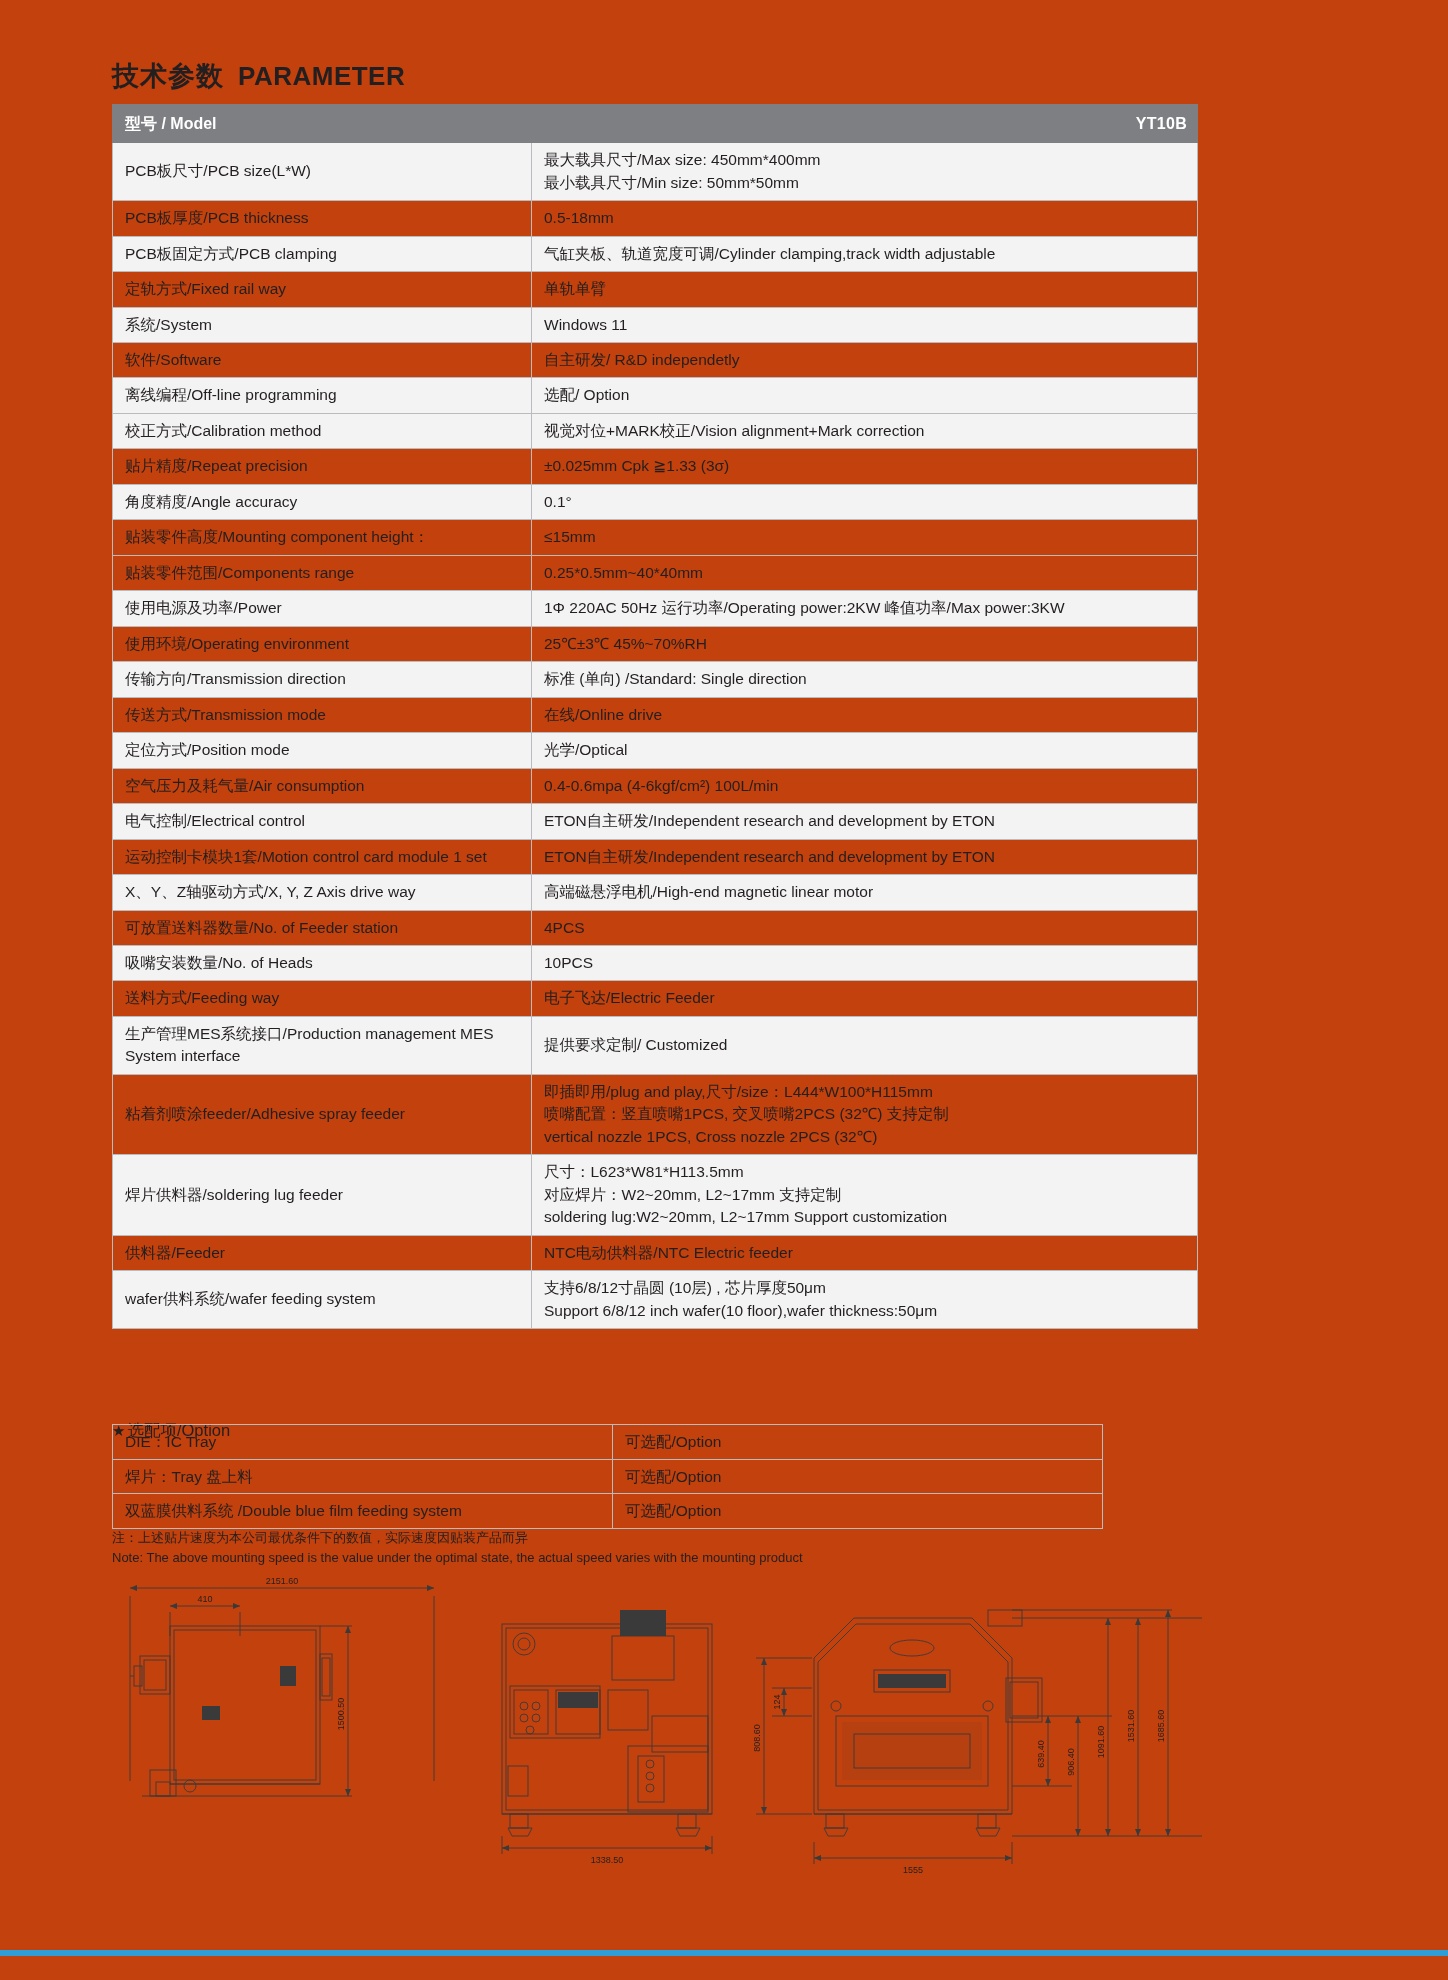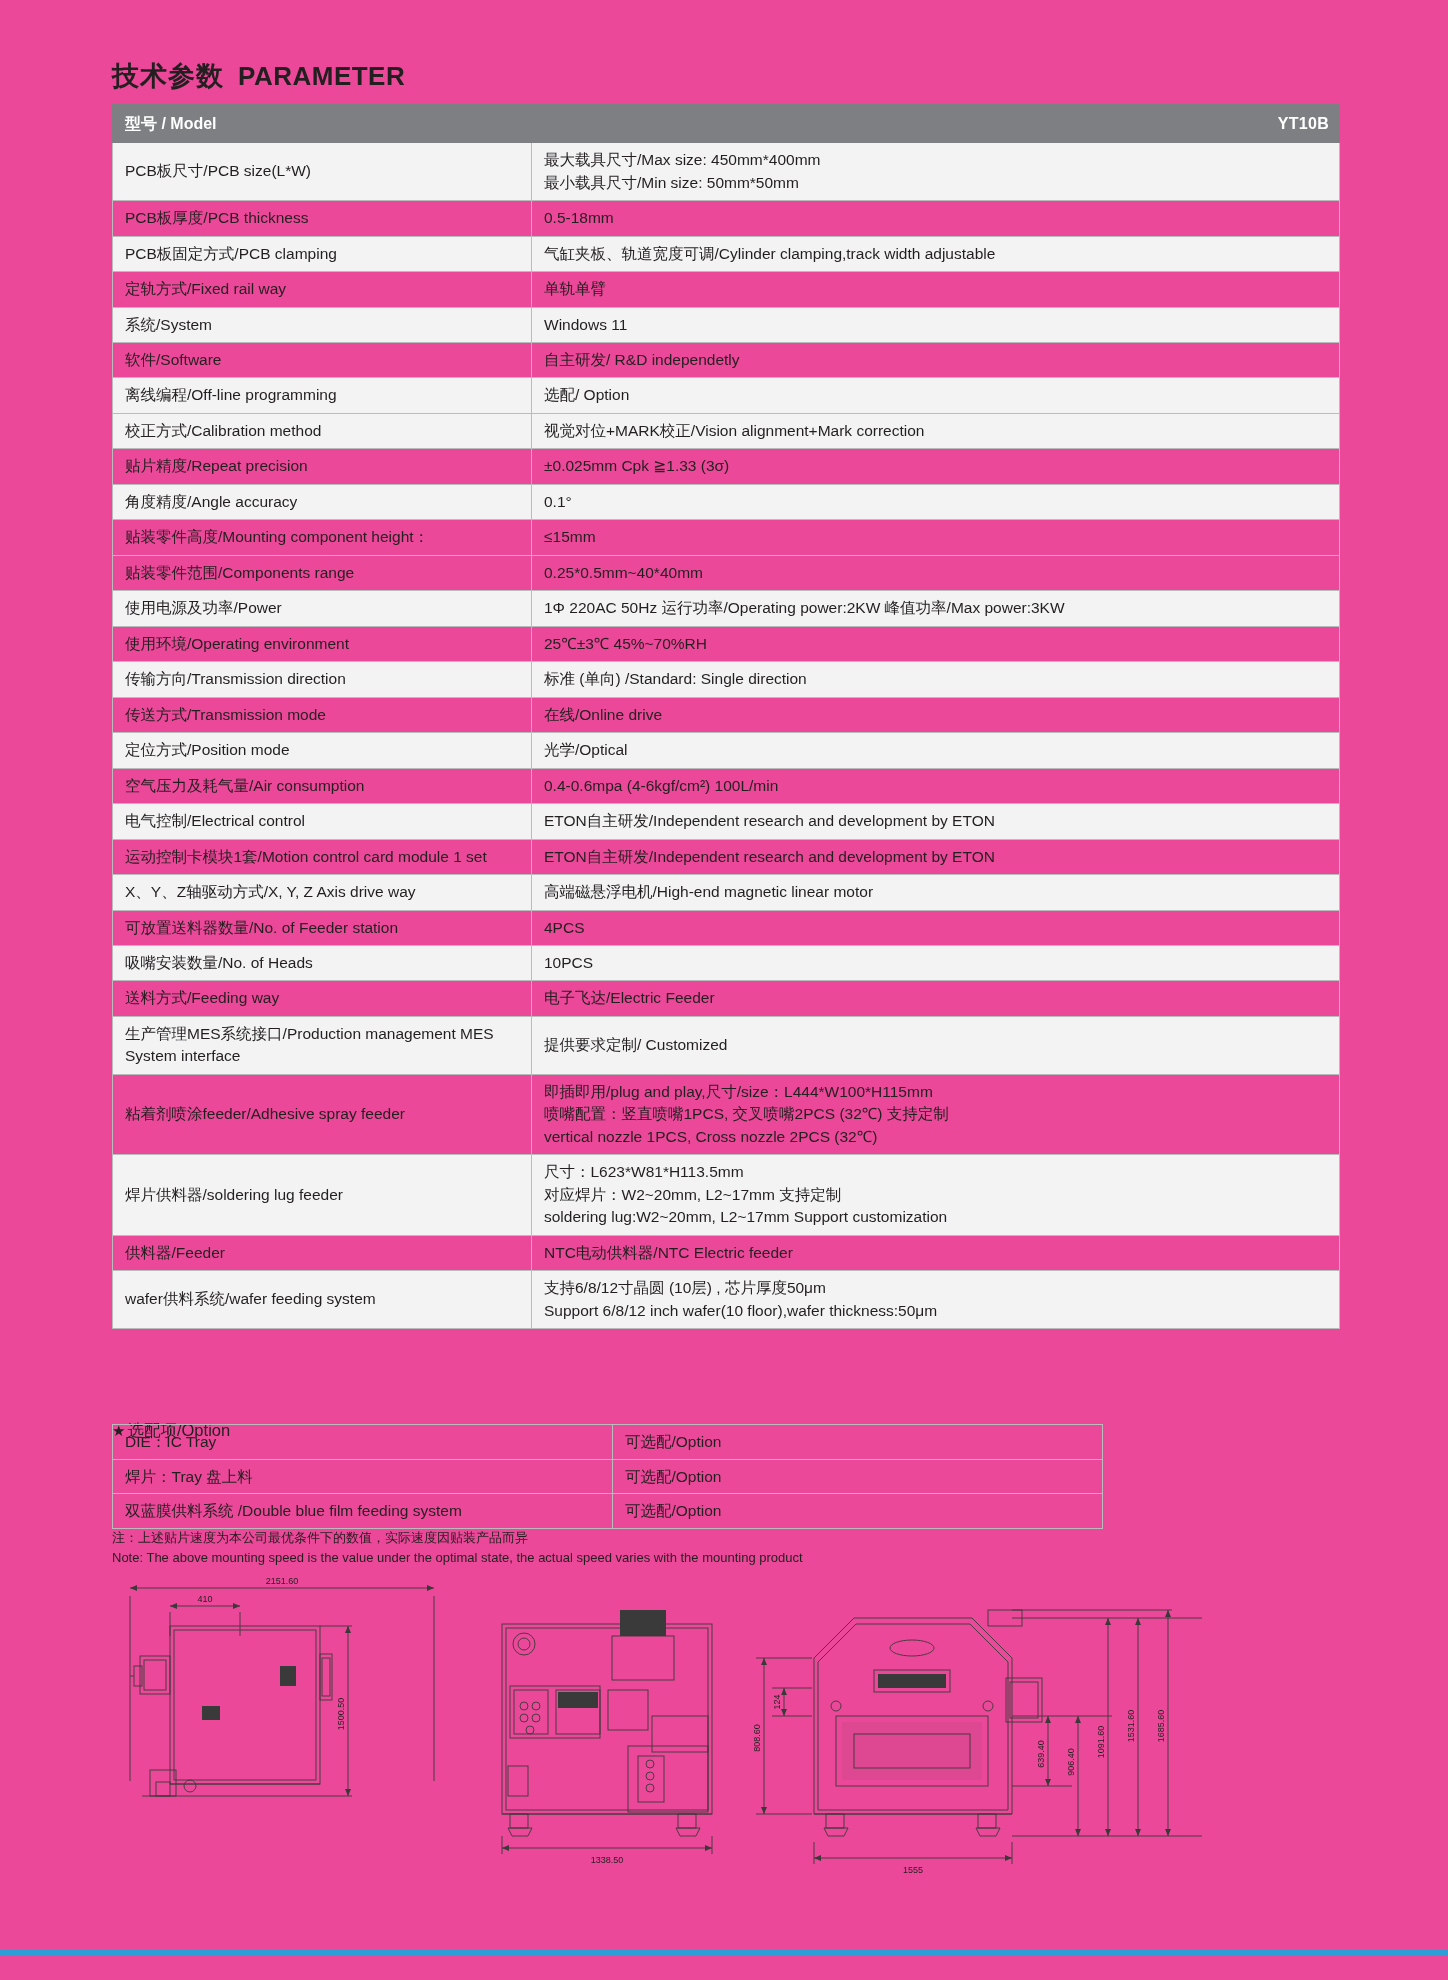--- a/index.html
+++ b/index.html
@@ -13,21 +13,21 @@
     font-family: "Liberation Sans", sans-serif;
     color: #231f20;
     position: relative;
     overflow: hidden;
   }
   .page {
     position: absolute;
     left: 0; top: 0;
     width: 1448px;
     height: 1980px;
-    background: #ec4899;
+    background: #c2410c;
   }
   .title-row {
     position: absolute;
     left: 112px;
     top: 58px;
     display: flex;
     align-items: baseline;
     gap: 14px;
   }
   .title-cn {
@@ -39,21 +39,21 @@
   .title-en {
     font-size: 26px;
     font-weight: bold;
     letter-spacing: 0.5px;
     color: #231f20;
   }
   .table-wrap {
     position: absolute;
     left: 112px;
     top: 104px;
-    width: 1228px;
+    width: 1086px;
   }
   table.spec {
     width: 100%;
     border-collapse: collapse;
     table-layout: fixed;
     font-size: 15.5px;
   }
   table.spec td {
     border: 1px solid #b9bbbd;
     padding: 6px 10px 6px 12px;

